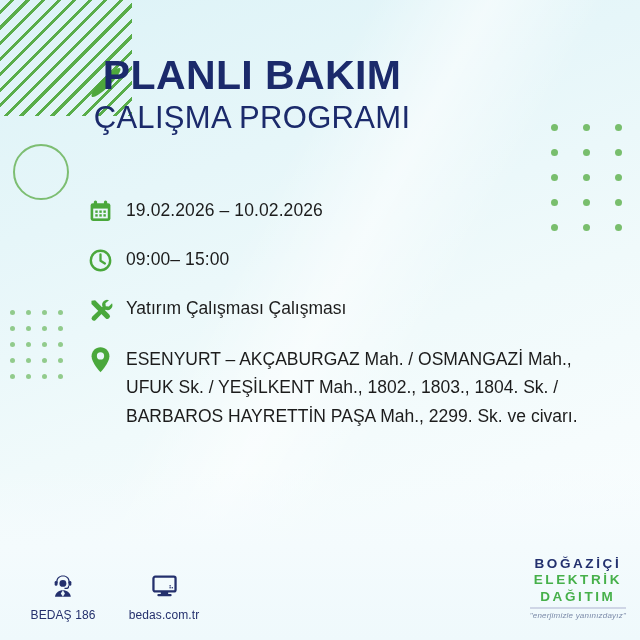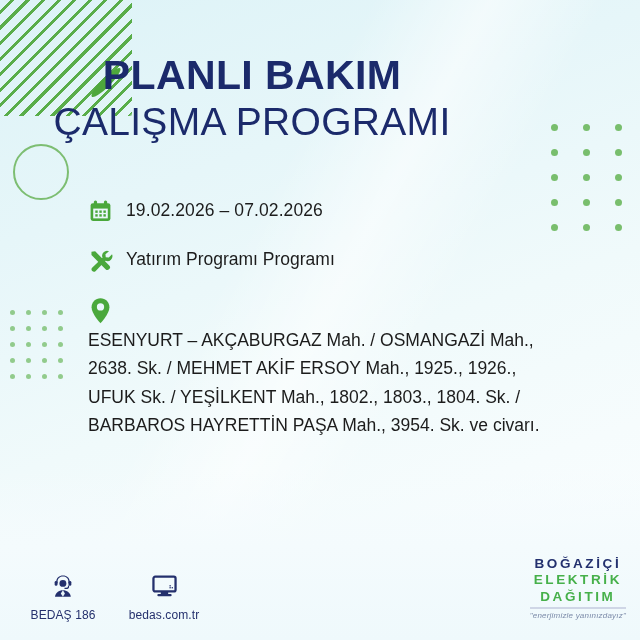--- a/index.html
+++ b/index.html
@@ -81,21 +81,21 @@
   .header { position:absolute; left:0; top:54px; width:504px; text-align:center; }
   .title-main {
     font-size:41px;
     font-weight:bold;
     letter-spacing:.4px;
     color:#1b2a6b;
     line-height:1.06;
   }
   .title-sub {
     margin-top:4px;
-    font-size:39px;
+    font-size:31px;
     font-weight:normal;
     letter-spacing:.3px;
     color:#1b2a6b;
     line-height:1.1;
   }
 
   
   .info { position:absolute; left:88px; top:198px; width:545px; }
   .row { display:flex; align-items:flex-start; margin-bottom:19px; }
   .row .ico {
@@ -103,21 +103,21 @@
     display:flex; align-items:flex-start; justify-content:flex-start;
     padding-top:1px;
   }
   .row .txt {
     font-size:17.5px;
     color:#1c1c1c;
     line-height:1.0;
     padding-top:4px;
   }
   .row-date .txt, .row-time .txt { letter-spacing:.1px; }
-  .row-addr { margin-bottom:0;flex-direction:column; }
+  .row-addr { margin-bottom:0; }
   .row-addr .txt { line-height:1.62; padding-top:0; }
   .addr-line { white-space:nowrap; }
 
   
   .footer-items {
     position:absolute; left:26px; bottom:18px;
     display:flex; align-items:flex-end; gap:27px;
   }
   .fitem { width:74px; text-align:center; }
   .fitem .fic { height:34px; display:flex; align-items:center; justify-content:center; }
@@ -211,46 +211,54 @@
         <rect x="5.6" y="1.4" width="3.1" height="4.6" rx="1.5" fill="#4aa83c"></rect>
         <rect x="15.3" y="1.4" width="3.1" height="4.6" rx="1.5" fill="#4aa83c"></rect>
         <rect x="7" y="11" width="2.3" height="2.3" fill="#4aa83c"></rect>
         <rect x="10.9" y="11" width="2.3" height="2.3" fill="#4aa83c"></rect>
         <rect x="14.8" y="11" width="2.3" height="2.3" fill="#4aa83c"></rect>
         <rect x="7" y="14.6" width="2.3" height="2.3" fill="#4aa83c"></rect>
         <rect x="10.9" y="14.6" width="2.3" height="2.3" fill="#4aa83c"></rect>
         <rect x="14.8" y="14.6" width="2.3" height="2.3" fill="#4aa83c"></rect>
       </svg>
     </div>
-    <div class="txt">19.02.2026 – 07.02.2026</div>
-  </div>
-
+    <div class="txt">19.02.2026 – 10.02.2026</div>
+  </div>
+
+  <div class="row row-time">
+    <div class="ico">
+      <svg width="25" height="25" viewBox="0 0 24 24" aria-hidden="true">
+        <circle cx="12" cy="12" r="9.3" fill="none" stroke="#4aa83c" stroke-width="2.3"></circle>
+        <path d="M12 6.2 V12.3 L16.2 14.9" fill="none" stroke="#4aa83c" stroke-width="2.2" stroke-linecap="round" stroke-linejoin="round"></path>
+      </svg>
+    </div>
+    <div class="txt">09:00– 15:00</div>
+  </div>
 
   <div class="row row-work">
     <div class="ico">
       <svg width="26" height="26" viewBox="0 0 24 24" aria-hidden="true">
         <path d="M3.2 3.4 L6.6 3.0 L19.6 16.1 a2.4 2.4 0 0 1 -3.4 3.4 L3.2 6.4 Z" fill="#4aa83c"></path>
         <path d="M20.6 3.0 a4.6 4.6 0 0 0 -6.0 6.0 L5.0 18.3 a2.2 2.2 0 0 0 3.1 3.1 l9.3 -9.6 a4.6 4.6 0 0 0 6.0 -6.0 l-3.0 3.0 -2.8 -0.3 -0.3 -2.8 Z" fill="#4aa83c" transform="translate(-1.2,0)"></path>
       </svg>
     </div>
-    <div class="txt">Yatırım Programı Programı</div>
+    <div class="txt">Yatırım Çalışması Çalışması</div>
   </div>
 
   <div class="row row-addr">
     <div class="ico">
       <svg width="25" height="27" viewBox="0 0 24 26" aria-hidden="true">
         <path d="M12 1.2 C7.2 1.2 3.4 5.0 3.4 9.8 C3.4 16.3 12 25.2 12 25.2 C12 25.2 20.6 16.3 20.6 9.8 C20.6 5.0 16.8 1.2 12 1.2 Z" fill="#4aa83c"></path>
         <circle cx="12" cy="9.6" r="3.5" fill="#eaf7fa"></circle>
       </svg>
     </div>
     <div class="txt">
       <div class="addr-line">ESENYURT – AKÇABURGAZ Mah. / OSMANGAZİ Mah.,</div>
-      <div class="addr-line">2638. Sk. / MEHMET AKİF ERSOY Mah., 1925., 1926.,</div>
       <div class="addr-line">UFUK Sk. / YEŞİLKENT Mah., 1802., 1803., 1804. Sk. /</div>
-      <div class="addr-line">BARBAROS HAYRETTİN PAŞA Mah., 3954.  Sk. ve civarı.</div>
+      <div class="addr-line">BARBAROS HAYRETTİN PAŞA Mah., 2299.  Sk. ve civarı.</div>
     </div>
   </div>
 
 </div>
 
 <div class="footer-items">
 
   <div class="fitem">
     <div class="fic">
       <svg width="26" height="26" viewBox="0 0 24 24" aria-hidden="true">

